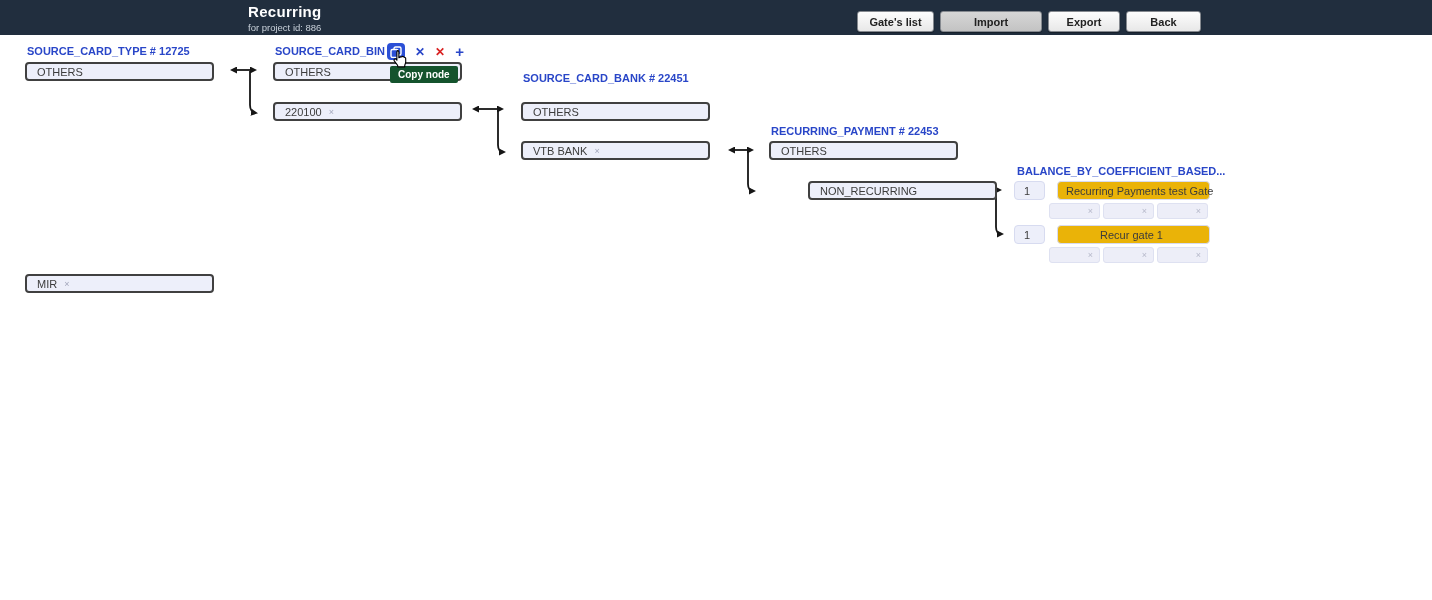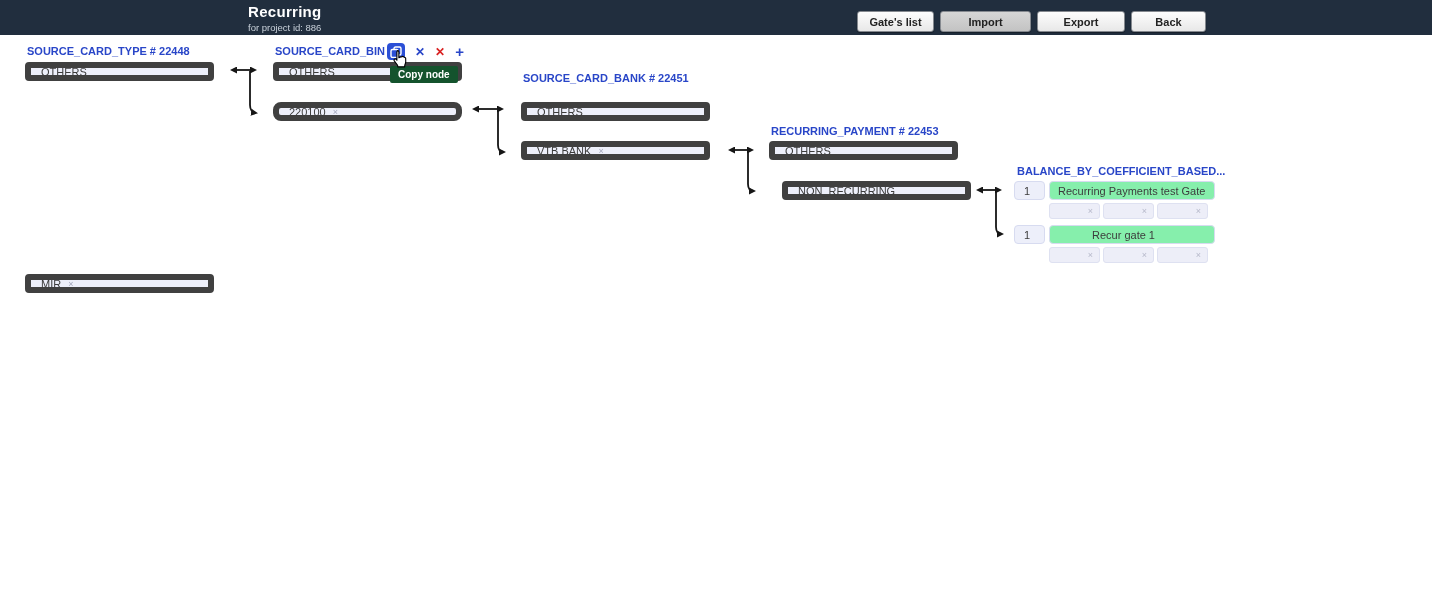--- a/index.html
+++ b/index.html
@@ -33,37 +33,37 @@
   .btn.active { background:linear-gradient(#d6d6d6,#c3c3c3); }
   .btn.wide { padding:0 24px; }
 
   
   .node-title {
     position:absolute; color:#2946c8; font-size:11px; font-weight:bold;
     white-space:nowrap; line-height:12px;
   }
   .vbox {
     position:absolute; width:189px; height:19px;
-    background:#edeffa; border:6px solid #404040; border-radius:4px;
+    background:#edeffa; border:2px solid #404040; border-radius:4px;
     display:flex; align-items:center; padding:0 8px 0 10px;
     font-size:11px; color:#3c3c3c; cursor:pointer; white-space:nowrap;
   }
   .chip-x { color:#a3a7bc; font-size:9px; margin-left:7px; cursor:pointer; }
 
   .coef-box {
     position:absolute; width:31px; height:19px;
     background:#edeffa; border:1px solid #d7dbf0; border-radius:4px;
     display:flex; align-items:center; padding-left:9px;
     font-size:11px; color:#3c3c3c;
   }
   .gate-box {
-    position:absolute; width:166px; height:19px;
-    background:#86efac; border:1px solid #d7dbf0; border-radius:4px;
+    position:absolute; width:153px; height:19px;
+    background:#eab308; border:1px solid #d7dbf0; border-radius:4px;
     display:flex; align-items:center; padding-left:8px;
-    font-size:11px; color:#3c3c3c; white-space:nowrap;
+    font-size:11px; color:#3c3c3c; white-space:nowrap;margin-left:8px;
   }
   .slot-row { position:absolute; display:flex; gap:3px; }
   .slot-box {
     width:51px; height:16px;
     background:#edeef8; border:1px solid #dee1f1; border-radius:3px;
     display:flex; align-items:center; justify-content:flex-end;
     padding-right:6px; font-size:9px; color:#b6b9ca; cursor:pointer;
   }
 
   
@@ -89,22 +89,22 @@
 </head>
 <body>
 
 <div class="topbar">
   <div class="brand">
     <div class="brand-title">Recurring</div>
     <div class="brand-sub">for project id: 886</div>
   </div>
   <div class="topbtns">
     <div class="btn" style="width:77px">Gate's list</div>
-    <div class="btn active wide" style="width:91px">Import</div>
-    <div class="btn" style="width:88px">Export</div>
+    <div class="btn active wide" style="width:102px">Import</div>
+    <div class="btn" style="width:72px">Export</div>
     <div class="btn" style="width:75px">Back</div>
   </div>
 </div>
 
 <svg class="connectors" width="1432" height="600" viewBox="0 0 1432 600">
   <defs>
     <marker id="tipR" markerWidth="7" markerHeight="7" refX="5" refY="3.5" orient="auto" markerUnits="userSpaceOnUse">
       <path d="M0,0 L7,3.5 L0,7 Z" fill="#161616"></path>
     </marker>
     <marker id="tipL" markerWidth="7" markerHeight="7" refX="2" refY="3.5" orient="auto" markerUnits="userSpaceOnUse">
@@ -119,21 +119,21 @@
     <path d="M498,110 V145 Q498,152 504,152" marker-end="url(#tipR)"></path>
 
     <path d="M730,150 H752" marker-start="url(#tipL)" marker-end="url(#tipR)"></path>
     <path d="M748,151 V184 Q748,191 754,191" marker-end="url(#tipR)"></path>
 
     <path d="M978,190 H1000" marker-start="url(#tipL)" marker-end="url(#tipR)"></path>
     <path d="M996,191 V227 Q996,234 1002,234" marker-end="url(#tipR)"></path>
   </g>
 </svg>
 
-<div class="node-title" style="left:27px; top:45px;">SOURCE_CARD_TYPE # 22448</div>
+<div class="node-title" style="left:27px; top:45px;">SOURCE_CARD_TYPE # 12725</div>
 <div class="vbox" style="left:25px; top:62px;">
   <span>OTHERS</span>
 </div>
 <div class="vbox" style="left:25px; top:274px;">
   <span>MIR</span>
   <span class="chip-x">×</span>
 </div>
 
 <div class="node-title" style="left:275px; top:45px;">SOURCE_CARD_BIN ...</div>
 <div class="icon-strip">
@@ -149,39 +149,39 @@
 </div>
 <div class="tooltip">Copy node</div>
 <div class="cursor-hand">
   <svg width="17" height="20" viewBox="0 0 24 28">
     <path d="M9.2 2.2c1.1 0 1.9.9 1.9 1.9v8l1.3-.3c.5-.9 1.9-1.2 2.8-.6.4-.7 1.3-1 2.2-.7.5.2.9.6 1.1 1.1.9-.3 1.9.2 2.2 1.2l.1 4.7c0 2-.5 3.4-1.3 4.9l-.2 2.7H9.6l-.3-2.3-4.7-6.2c-.7-.9-.3-2.2.7-2.6.8-.3 1.7 0 2.2.7l.8 1.1V4.1c0-1 .8-1.9 1.9-1.9z" fill="#ffffff" stroke="#000000" stroke-width="1.6" stroke-linejoin="round"></path>
   </svg>
 </div>
 <div class="vbox" style="left:273px; top:62px;">
   <span>OTHERS</span>
 </div>
-<div class="vbox" style="left:273px; top:102px;border-radius:8px;">
+<div class="vbox" style="left:273px; top:102px;">
   <span>220100</span>
   <span class="chip-x">×</span>
 </div>
 
 <div class="node-title" style="left:523px; top:72px;">SOURCE_CARD_BANK # 22451</div>
 <div class="vbox" style="left:521px; top:102px;">
   <span>OTHERS</span>
 </div>
 <div class="vbox" style="left:521px; top:141px;">
   <span>VTB BANK</span>
   <span class="chip-x">×</span>
 </div>
 
 <div class="node-title" style="left:771px; top:125px;">RECURRING_PAYMENT # 22453</div>
 <div class="vbox" style="left:769px; top:141px;">
   <span>OTHERS</span>
 </div>
-<div class="vbox" style="left:782px; top:181px;text-align:right;">
+<div class="vbox" style="left:808px; top:181px;text-align:right;">
   <span>NON_RECURRING</span>
 </div>
 
 <div class="node-title" style="left:1017px; top:165px;">BALANCE_BY_COEFFICIENT_BASED...</div>
 
 <div class="coef-box" style="left:1014px; top:181px;">
   <span>1</span>
 </div>
 <div class="gate-box" style="left:1049px; top:181px;">
   <span>Recurring Payments test Gate</span>

